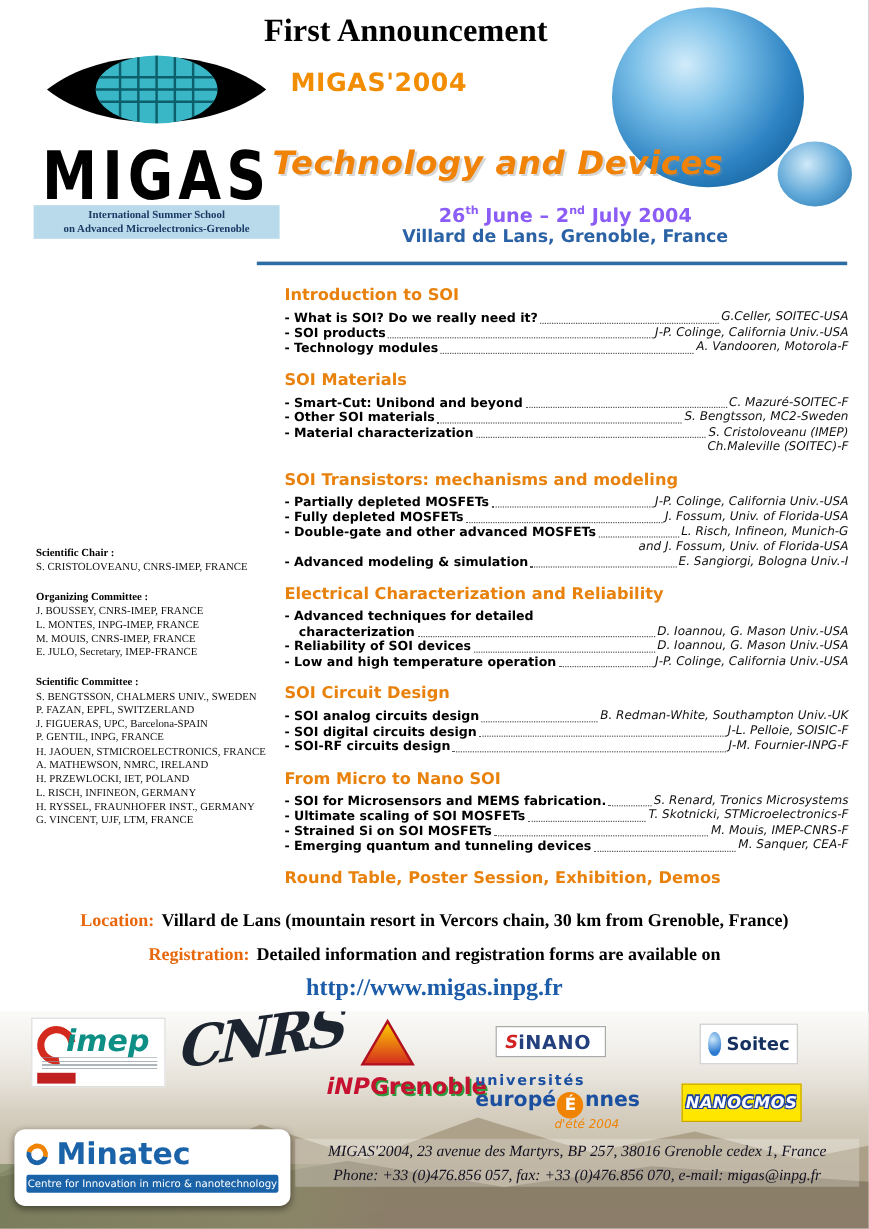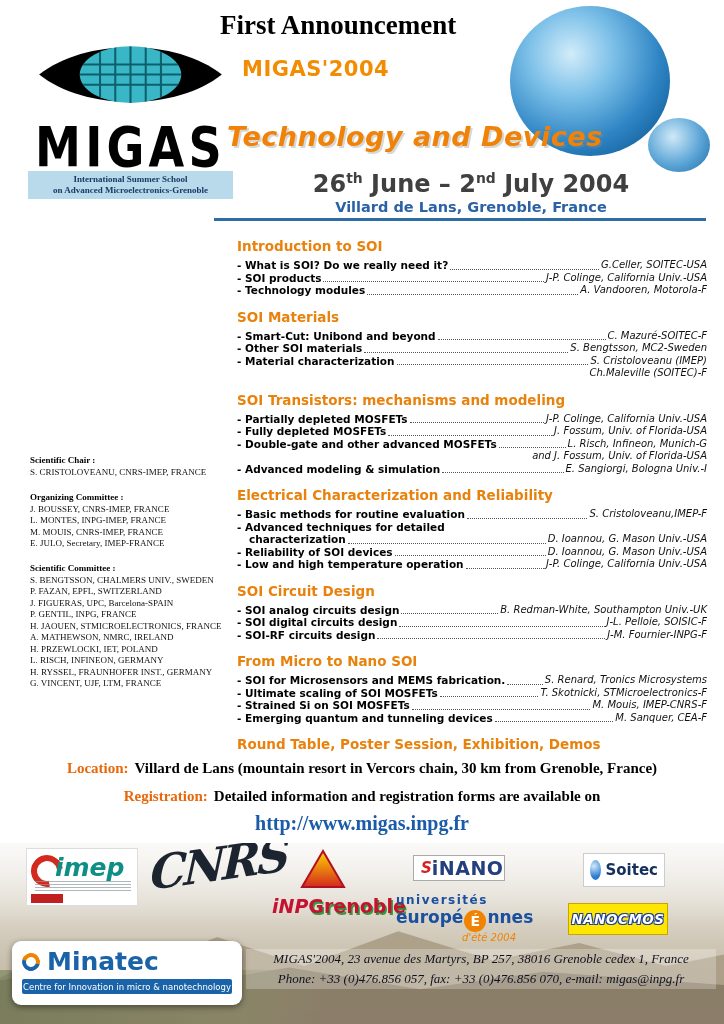--- a/index.html
+++ b/index.html
@@ -26,21 +26,21 @@
   .event-name { position: absolute; left: 242px; top: 57px; z-index: 2;
     font-weight: 800; font-size: 21px; color: #f28c00; letter-spacing: .5px; }
   .title1 { position: absolute; left: 227px; top: 88px; z-index: 2;
     font-weight: 800; font-size: 27px; color: #f08307; letter-spacing: .5px;
     text-shadow: 2px 2px 0 rgba(140,140,140,.35); }
   .title2 { position: absolute; left: 227px; top: 121px; z-index: 2;
     font-weight: 800; font-style: italic; font-size: 27px; color: #f08307; letter-spacing: .5px;
     text-shadow: 2px 2px 0 rgba(140,140,140,.35); }
 
   .date-block { position: absolute; left: 240px; top: 170px; width: 462px; text-align: center; z-index: 2; }
-  .date-line { font-weight: bold; font-size: 24px; color: #404040; }
+  .date-line { font-weight: bold; font-size: 16px; color: #8b5cf6; }
   .date-line sup { font-size: 58%; vertical-align: super; }
   .venue-line { font-weight: bold; font-size: 14.5px; color: #2a62a5; margin-top: 1px; }
   .header-rule { position: absolute; left: 214px; top: 218px; width: 492px; height: 3px; background: #2e6da4; z-index: 2; }
 
   
   .committee-sidebar { position: absolute; left: 30px; top: 455px; width: 198px; }
   .committee-section { margin-bottom: 13px; }
   .committee-title { font: bold 9px "Liberation Serif", serif; color: #000; margin-bottom: 2px; }
   .committee-line { font: 9px "Liberation Serif", serif; color: #111; line-height: 11.5px; }
 
@@ -88,21 +88,21 @@
 
   .logo-inpg { position: absolute; left: 272px; top: 6px; width: 130px; }
   .inpg-triangle { margin-left: 28px; }
   .inpg-text { margin-top: 2px; font-size: 19px; white-space: nowrap; }
   .inpg-a { color: #c41230; font-style: italic; font-weight: 900; }
   .inpg-b { color: #c41230; font-weight: 700; text-shadow: 1.5px 1.5px 0 #2d9e3f; }
 
   .logo-sinano { position: absolute; left: 413px; top: 12px; width: 92px; height: 26px; background: #fff;
     border: 1px solid #aaa; display: flex; align-items: center; padding: 0 7px; }
   .sinano-s { color: #d42222; font-weight: 900; font-style: italic; font-size: 15px; }
-  .sinano-rest { color: #233f7d; font-weight: 900; font-size: 19px; letter-spacing: .5px; }
+  .sinano-rest { color: #233f7d; font-weight: 900; font-size: 16px; letter-spacing: .5px; }
 
   .logo-univ { position: absolute; left: 396px; top: 50px; width: 146px; }
   .univ-l1 { color: #1b4fa0; font-weight: bold; font-size: 12px; letter-spacing: 1.5px; }
   .univ-l2 { color: #1b4fa0; font-weight: bold; font-size: 17px; }
   .univ-e { display: inline-block; width: 22px; height: 22px; background: #f08300; color: #fff; border-radius: 50%;
     text-align: center; line-height: 22px; font-size: 14px; margin: 0 1px; vertical-align: -3px; }
   .univ-l3 { color: #f08300; font-size: 10px; text-align: right; padding-right: 26px; font-style: italic; }
 
   .logo-soitec { position: absolute; left: 583px; top: 10px; width: 82px; height: 34px; background: #fff;
     border: 1px solid #ccc; display: flex; align-items: center; gap: 5px; padding: 0 6px; }
@@ -259,25 +259,20 @@
         </div>
         <div class="item-line">
           <span class="topic">- Advanced modeling &amp; simulation</span>
           <span class="leader"></span>
           <span class="speaker">E. Sangiorgi, Bologna Univ.-I</span>
         </div>
       </section>
       <section class="program-section">
         <div class="program-heading">Electrical Characterization and Reliability</div>
         <div class="item-line">
-          <span class="topic">- Basic methods for routine evaluation</span>
-          <span class="leader"></span>
-          <span class="speaker">S. Cristoloveanu,IMEP-F</span>
-        </div>
-        <div class="item-line">
           <span class="topic">- Advanced techniques for detailed</span>
         </div>
         <div class="item-line indent">
           <span class="topic">characterization</span>
           <span class="leader"></span>
           <span class="speaker">D. Ioannou, G. Mason Univ.-USA</span>
         </div>
         <div class="item-line">
           <span class="topic">- Reliability of SOI devices</span>
           <span class="leader"></span>

